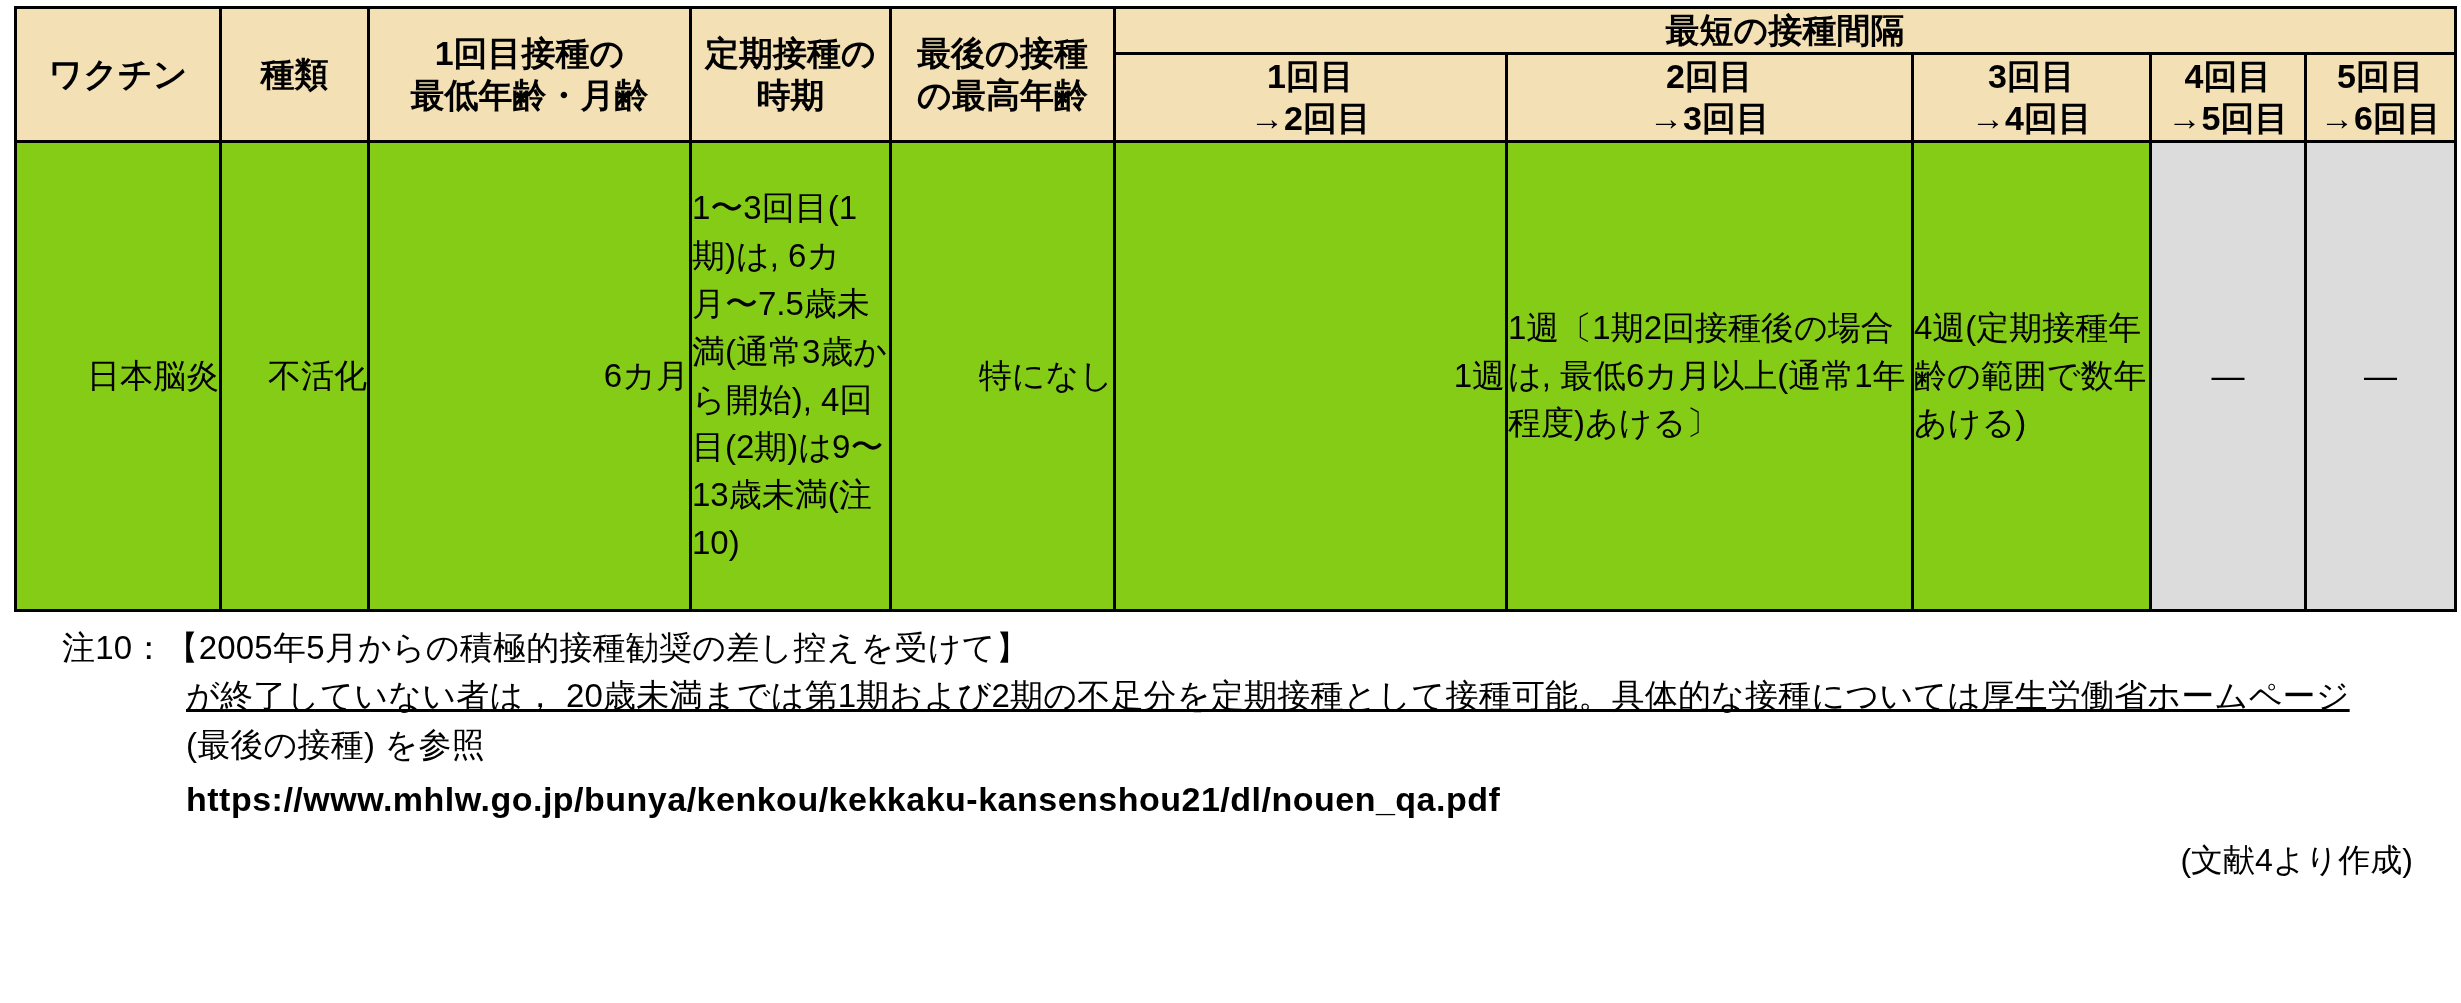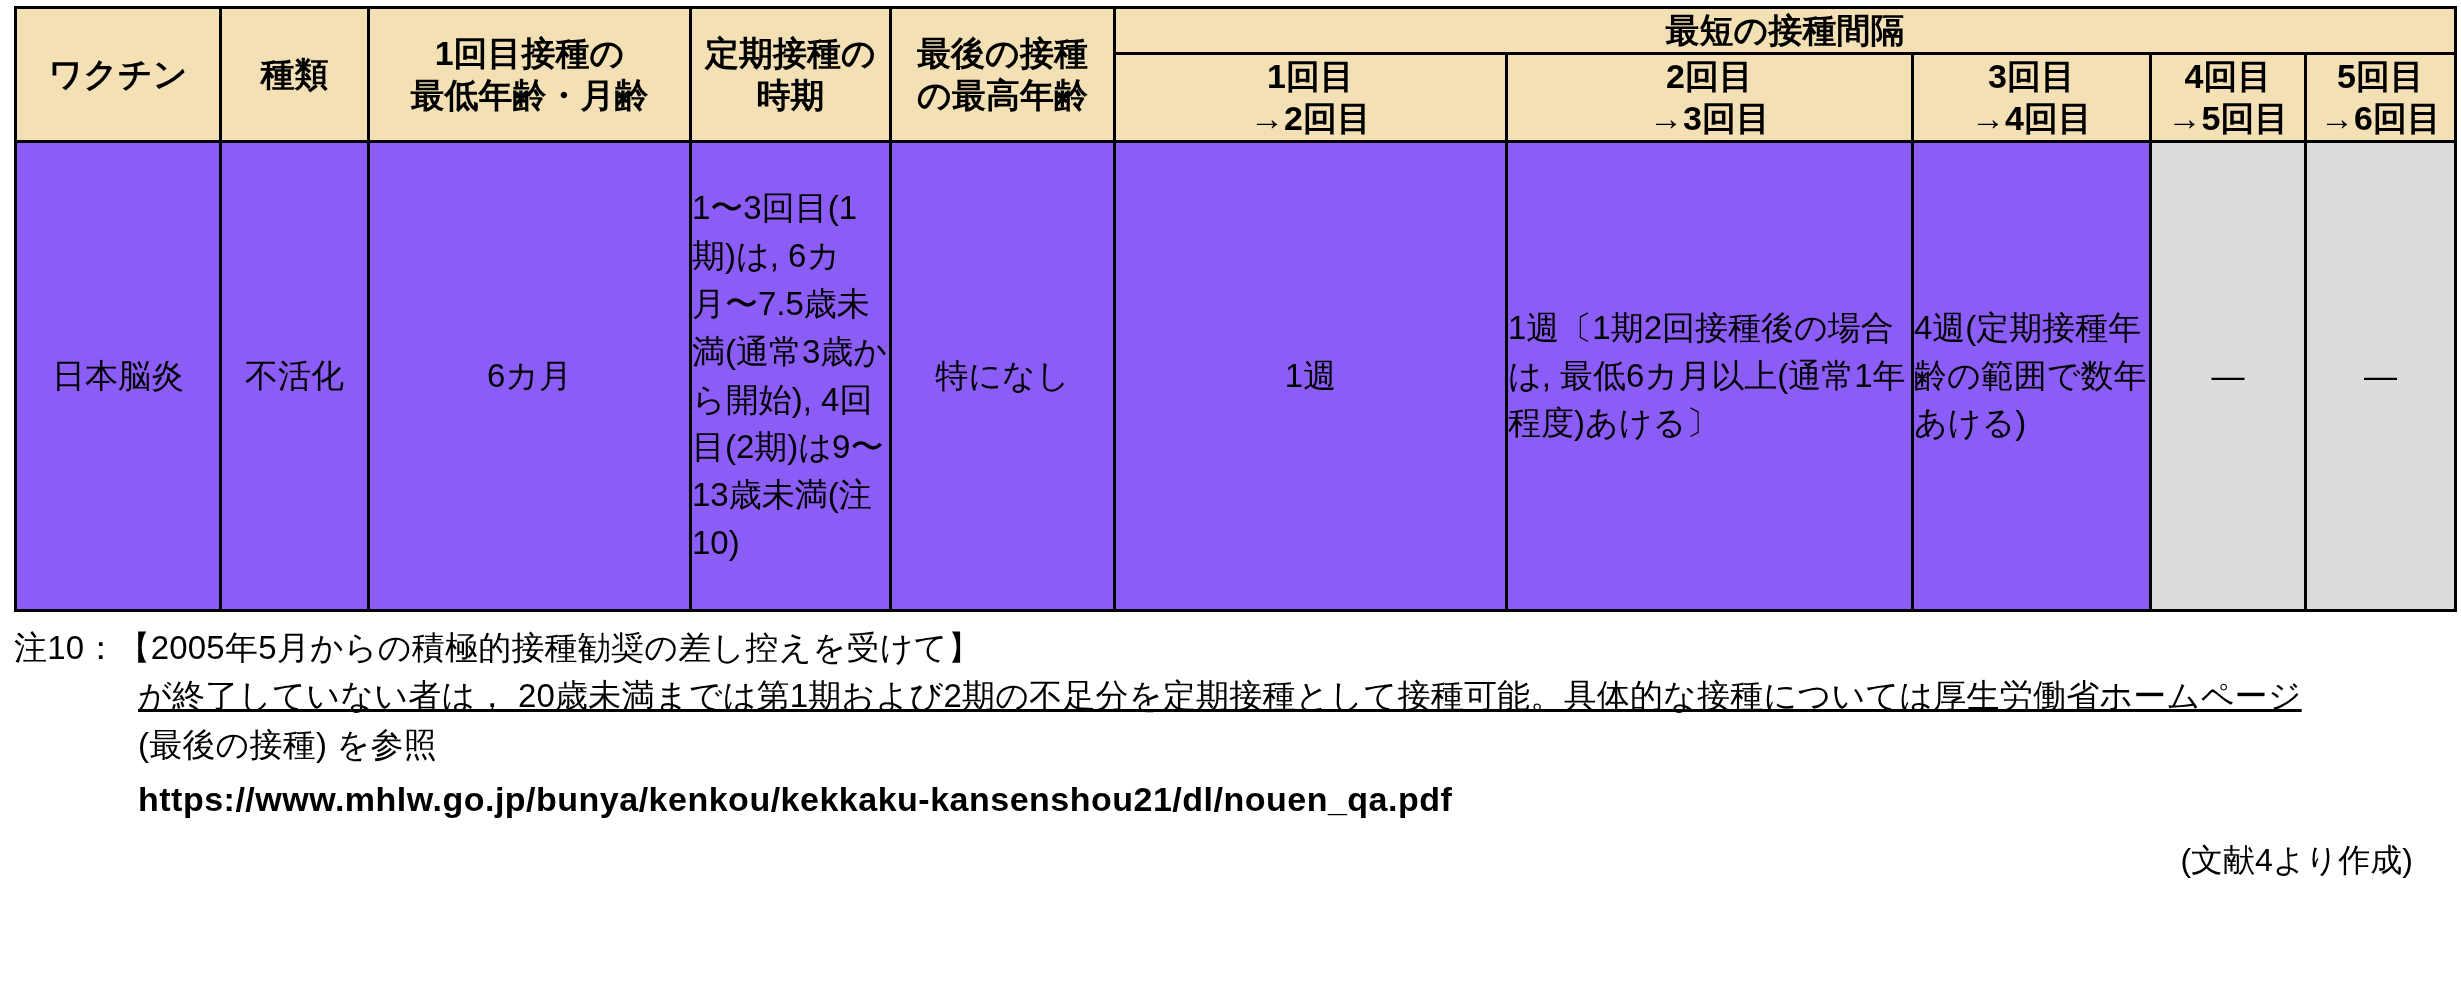--- a/index.html
+++ b/index.html
@@ -38,27 +38,27 @@
     background: #f3e0b4;
     font-weight: bold;
     font-size: 34px;
     line-height: 1.25;
     padding: 8px 6px;
   }
   th.hdr.group {
     font-size: 34px;
   }
   td.cell {
-    background: #8b5cf6;
+    background: #84cc16;
     font-size: 33px;
     line-height: 1.45;
     padding: 10px 12px;
   }
   td.cell.center {
-    text-align: center;
+    text-align: right;
   }
   td.cell.justify {
     text-align: left;
     text-align-last: left;
   }
   td.empty {
     background: #dcdcdc;
     text-align: center;
     font-size: 33px;
   }
@@ -75,20 +75,21 @@
   col.c8 { width: 155px; }
   col.c9 { width: 150px; }
 
   .row-body td.cell { height: 466px; }
 
   .notes {
     margin-top: 12px;
     font-size: 33px;
     line-height: 1.47;
     letter-spacing: 0.2px;
+    margin-left: 48px;
   }
   .note-line {
     white-space: nowrap;
   }
   .note-indent {
     padding-left: 124px;
   }
   .u { text-decoration: underline; }
   .note-url {
     padding-left: 124px;

